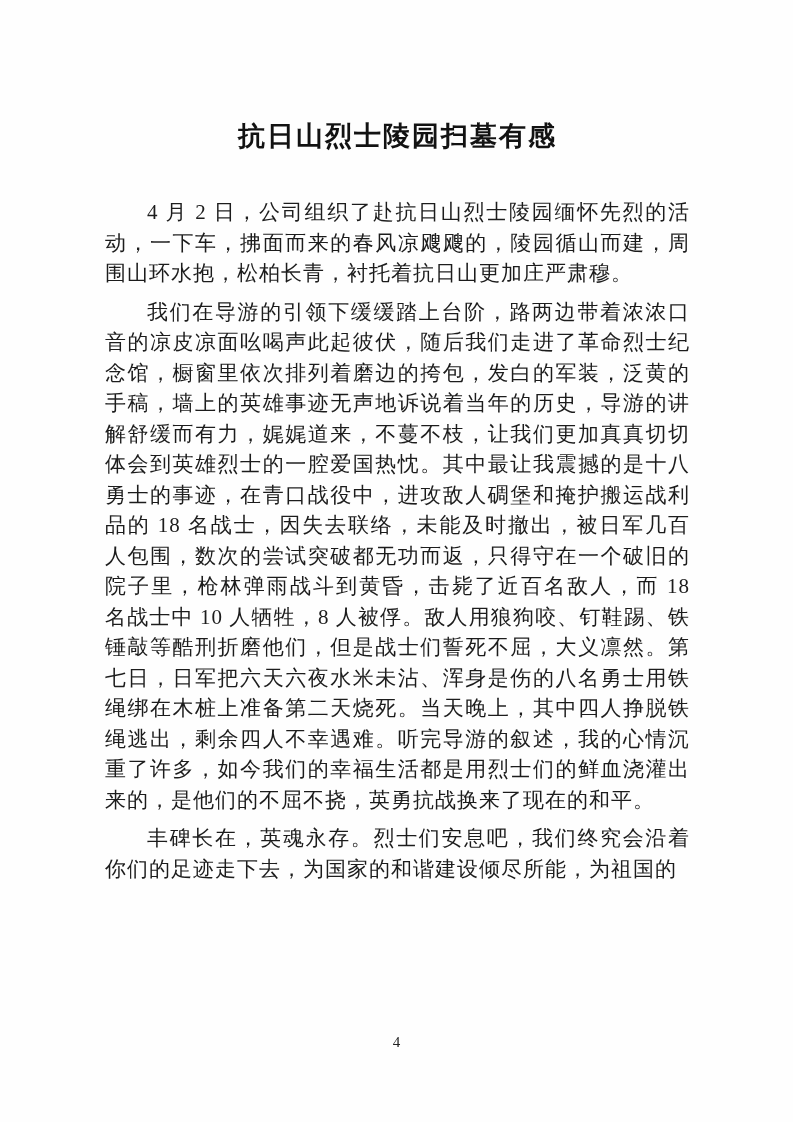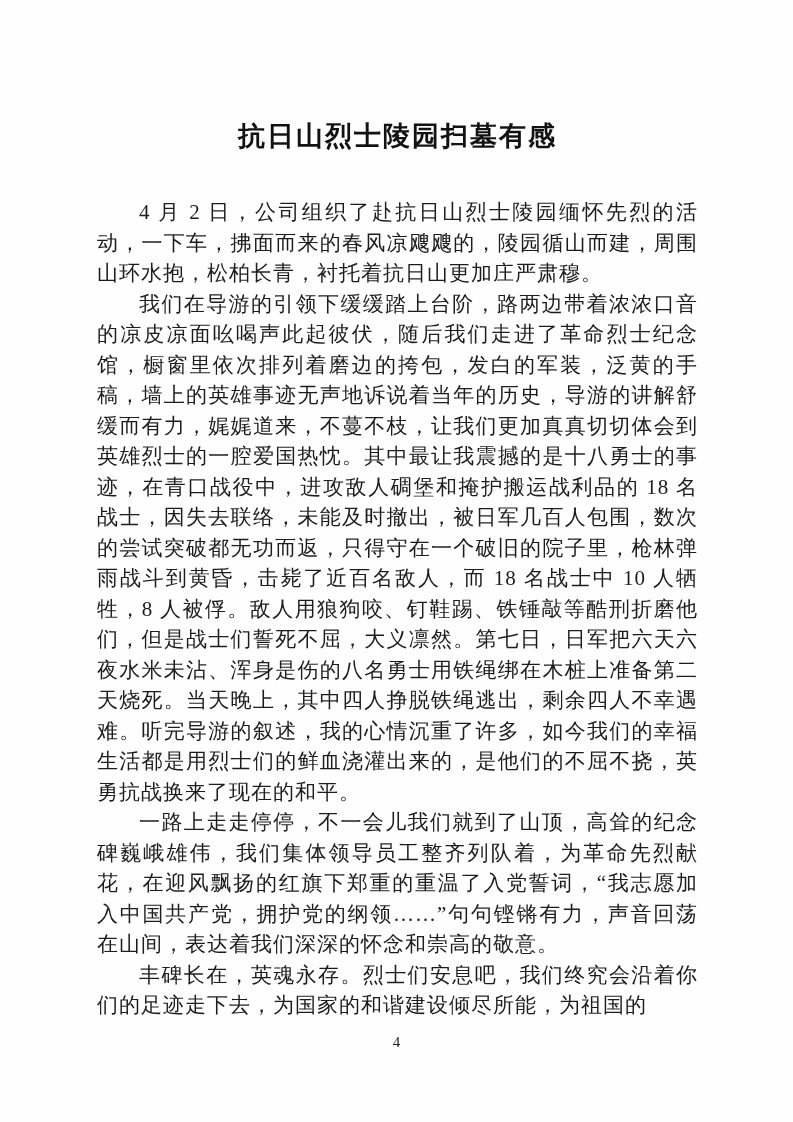--- a/index.html
+++ b/index.html
@@ -37,38 +37,37 @@
   }
   .para {
     font-family: "Liberation Serif", "DejaVu Serif", serif;
     font-size: 21px;
     line-height: 30.5px;
     letter-spacing: 1px;
     color: #1c1c1c;
     text-align: justify;
     text-justify: inter-ideograph;
     text-indent: 2em;
-    margin: 0;
+    margin: 8px;
   }
   .page-number {
     position: absolute;
     top: 1034px;
     left: 0;
     width: 793px;
     text-align: center;
     font-family: "Liberation Serif", "DejaVu Serif", serif;
     font-size: 15px;
     color: #222222;
   }
 </style>
 </head>
 <body>
 
 <div class="sheet">
   <div class="content">
     <h1 class="doc-title">抗日山烈士陵园扫墓有感</h1>
     <p class="para">4 月 2 日，公司组织了赴抗日山烈士陵园缅怀先烈的活动，一下车，拂面而来的春风凉飕飕的，陵园循山而建，周围山环水抱，松柏长青，衬托着抗日山更加庄严肃穆。</p>
     <p class="para">我们在导游的引领下缓缓踏上台阶，路两边带着浓浓口音的凉皮凉面吆喝声此起彼伏，随后我们走进了革命烈士纪念馆，橱窗里依次排列着磨边的挎包，发白的军装，泛黄的手稿，墙上的英雄事迹无声地诉说着当年的历史，导游的讲解舒缓而有力，娓娓道来，不蔓不枝，让我们更加真真切切体会到英雄烈士的一腔爱国热忱。其中最让我震撼的是十八勇士的事迹，在青口战役中，进攻敌人碉堡和掩护搬运战利品的 18 名战士，因失去联络，未能及时撤出，被日军几百人包围，数次的尝试突破都无功而返，只得守在一个破旧的院子里，枪林弹雨战斗到黄昏，击毙了近百名敌人，而 18 名战士中 10 人牺牲，8 人被俘。敌人用狼狗咬、钉鞋踢、铁锤敲等酷刑折磨他们，但是战士们誓死不屈，大义凛然。第七日，日军把六天六夜水米未沾、浑身是伤的八名勇士用铁绳绑在木桩上准备第二天烧死。当天晚上，其中四人挣脱铁绳逃出，剩余四人不幸遇难。听完导游的叙述，我的心情沉重了许多，如今我们的幸福生活都是用烈士们的鲜血浇灌出来的，是他们的不屈不挠，英勇抗战换来了现在的和平。</p>
-    <p class="para">一路上走走停停，不一会儿我们就到了山顶，高耸的纪念碑巍峨雄伟，我们集体领导员工整齐列队着，为革命先烈献花，在迎风飘扬的红旗下郑重的重温了入党誓词，“我志愿加入中国共产党，拥护党的纲领……”句句铿锵有力，声音回荡在山间，表达着我们深深的怀念和崇高的敬意。</p>
     <p class="para">丰碑长在，英魂永存。烈士们安息吧，我们终究会沿着你们的足迹走下去，为国家的和谐建设倾尽所能，为祖国的</p>
   </div>
   <div class="page-number">4</div>
 </div>
 
 </body></html>

